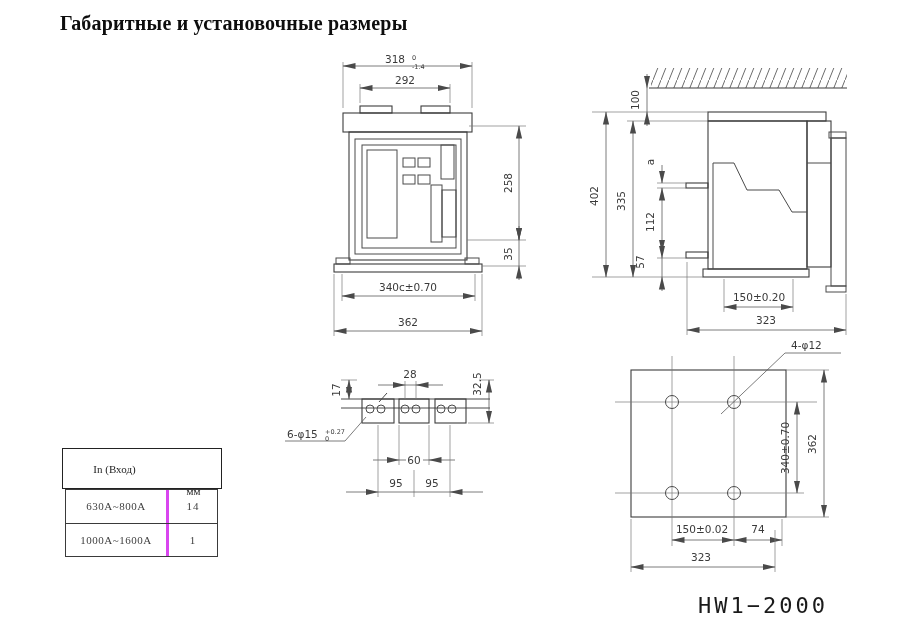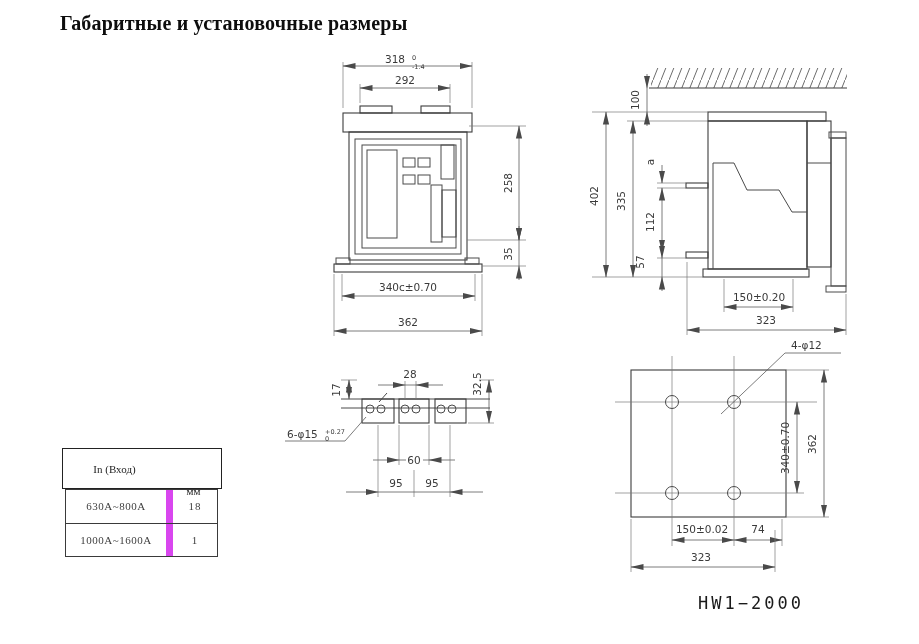--- a/index.html
+++ b/index.html
@@ -16,25 +16,25 @@
   .spec-head{position:absolute;left:62px;top:448px;width:160px;height:41px;
     border:1.6px solid #222;display:flex;align-items:center;box-sizing:border-box;
     font-family:"Liberation Serif",serif;font-size:11px;color:#1c1c1c;}
   .spec-head .h1{width:103px;text-align:center;}
   .spec-head .h2{width:55px;text-align:center;margin-top:44px;}
   .spec-body{position:absolute;left:65px;top:489px;width:153px;height:68px;
     border:1px solid #3a3a3a;box-sizing:border-box;display:flex;flex-direction:column;
     font-family:"Liberation Serif",serif;font-size:11px;color:#3f3f3f;}
   .spec-row{flex:1;display:flex;border-top:1px solid #3a3a3a;align-items:center;}
   .spec-row:first-child{border-top:none;}
-  .spec-row .c1{width:100px;text-align:center;border-right:7px solid #d946ef;
+  .spec-row .c1{width:100px;text-align:center;border-right:3px solid #d946ef;
     height:100%;display:flex;align-items:center;justify-content:center;letter-spacing:.5px;}
   .spec-row .c2{flex:1;text-align:center;letter-spacing:1px;}
   .model{position:absolute;left:698px;top:593px;font-family:"DejaVu Sans Mono",monospace;
-    font-size:17px;letter-spacing:3px;color:#1a1a1a;}
+    font-size:22px;letter-spacing:3px;color:#1a1a1a;}
 </style>
 </head>
 <body>
 
 <div class="canvas">
   <div class="title">Габаритные и установочные размеры</div>
 
   <svg width="919" height="644" viewBox="0 0 919 644">
     <defs>
       <marker id="arr" markerWidth="14" markerHeight="8" refX="12.5" refY="4" orient="auto-start-reverse" markerUnits="userSpaceOnUse">
@@ -243,21 +243,21 @@
   </svg>
 
   
   <div class="spec-head">
     <div class="h1">In (Вход)</div>
     <div class="h2">мм</div>
   </div>
   <div class="spec-body">
     <div class="spec-row">
       <div class="c1">630A~800A</div>
-      <div class="c2">18</div>
+      <div class="c2">14</div>
     </div>
     <div class="spec-row">
       <div class="c1">1000A~1600A</div>
       <div class="c2">1</div>
     </div>
   </div>
 
   <div class="model">HW1−2000</div>
 </div>
 

